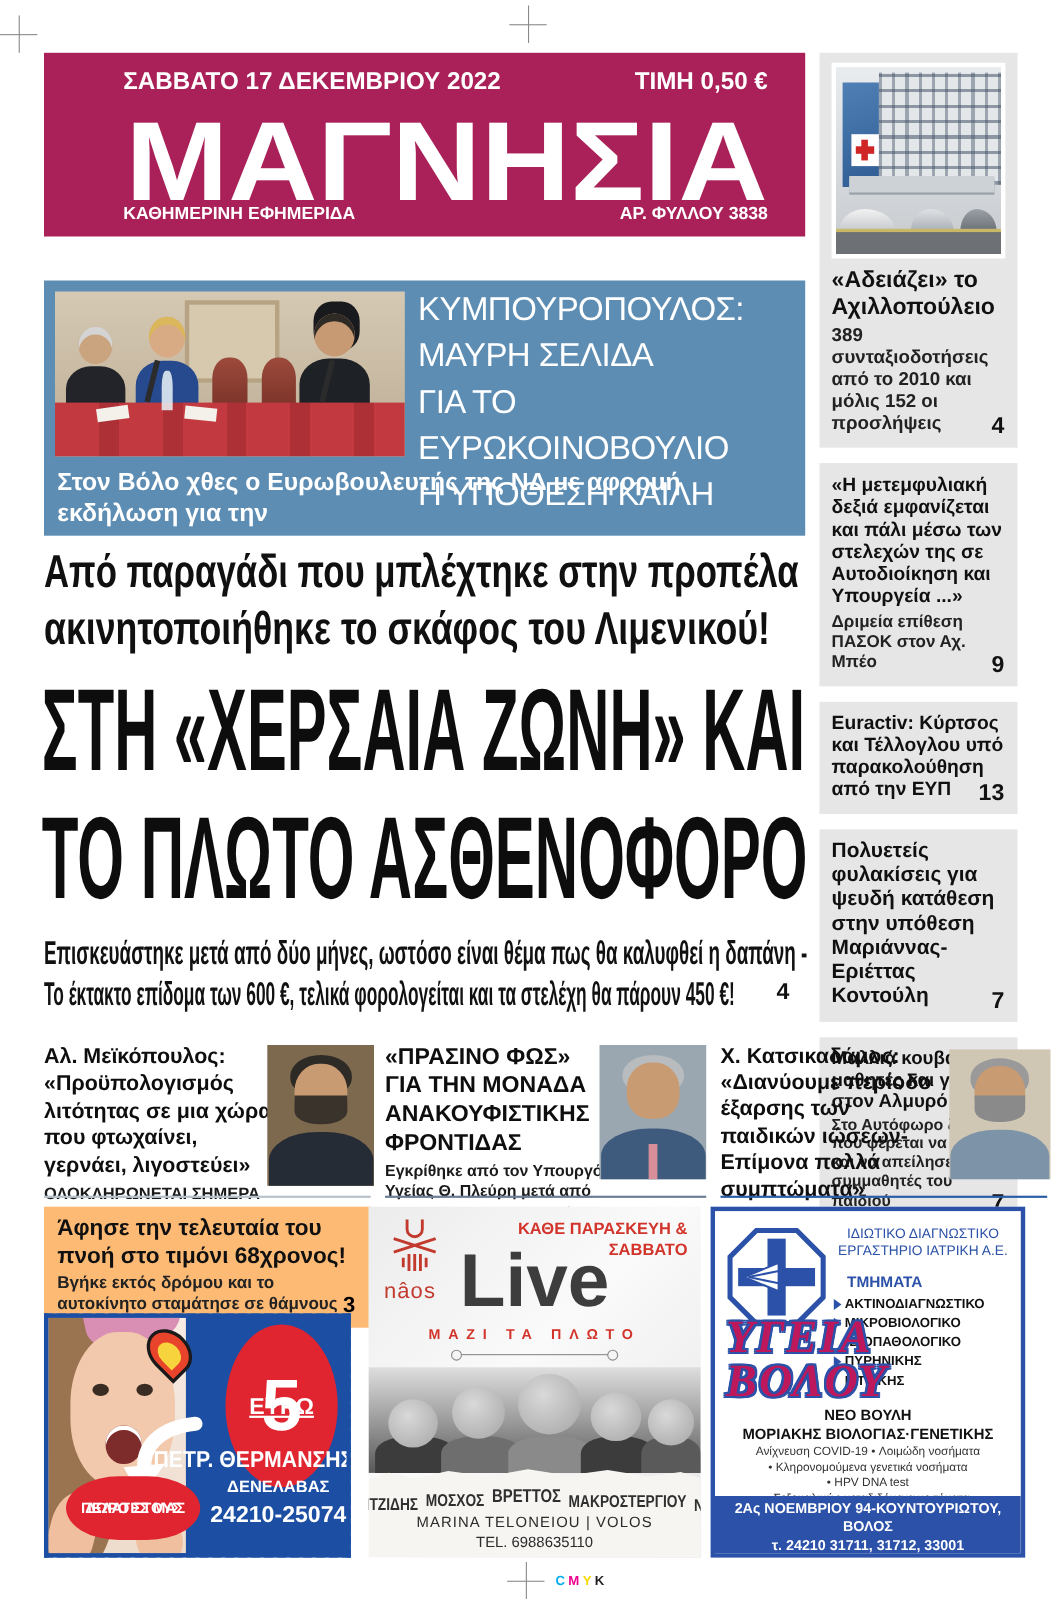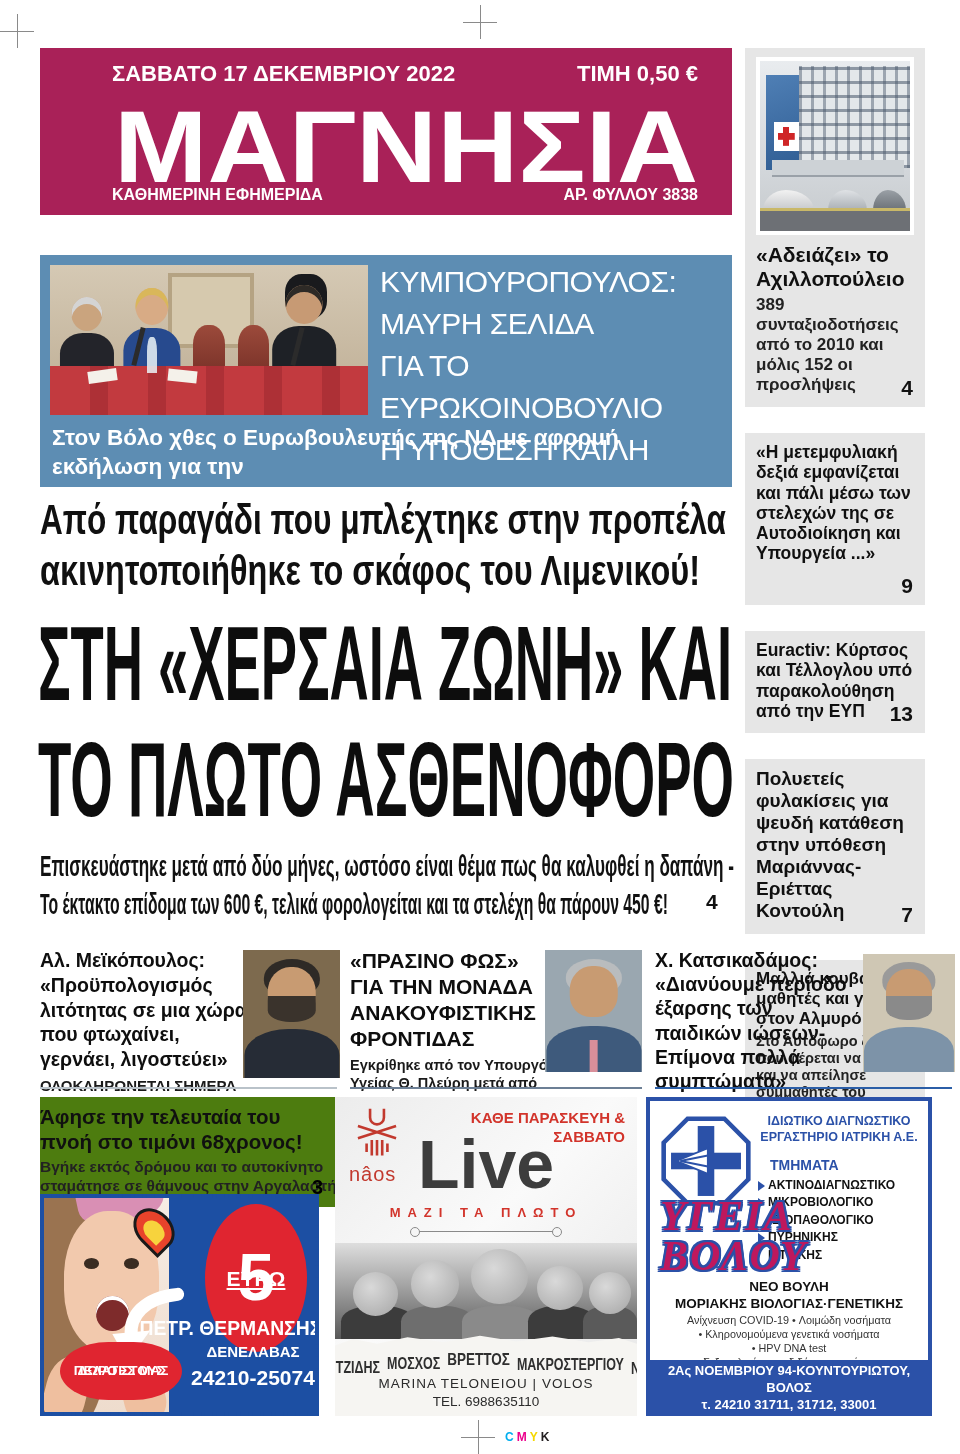--- a/index.html
+++ b/index.html
@@ -17,21 +17,21 @@
   svg text { font-family:"Liberation Sans", sans-serif; font-weight:bold; }
 
   
   .masthead { position:absolute; left:40px; top:48px; width:692px; height:167px; background:#A92158; color:#fff; }
   .mh-row { position:absolute; left:72px; right:34px; display:flex; justify-content:space-between; font-weight:bold; }
   .mh-top { top:13px; font-size:22px; }
   .mh-bottom { bottom:11px; font-size:16px; }
   .mh-title-svg { position:absolute; left:74px; top:40px; }
 
   
-  .sidebar { position:absolute; left:745px; top:48px; width:180px; display:flex; flex-direction:column; gap:26px; }
+  .sidebar { position:absolute; left:745px; top:48px; width:180px; display:flex; flex-direction:column; gap:14px; }
   .side-item { background:#E6E6E6; position:relative; padding:9px 10px 12px 11px; }
   .side-item .s-title { font-weight:bold; color:#101010; line-height:1.16; }
   .side-item .s-sub { font-weight:bold; color:#222; line-height:1.18; margin-top:3px; }
   .side-item .s-page { position:absolute; right:12px; bottom:7px; font-weight:bold; font-size:21px; color:#111; }
   .si-a { min-height:288px; } .si-a .s-title{font-size:21px; margin-top:8px;} .si-a .s-sub{font-size:17px;}
   .si-b { min-height:172px; } .si-b .s-title{font-size:17.5px;} .si-b .s-sub{font-size:15.5px; margin-top:5px;}
   .si-c { min-height:100px; } .si-c .s-title{font-size:17.5px;}
   .si-d { min-height:132px; } .si-d .s-title{font-size:19px;}
   .si-e { min-height:138px; } .si-e .s-title{font-size:17px;} .si-e .s-sub{font-size:14.5px; margin-top:4px;}
 
@@ -113,21 +113,21 @@
   .po-hair { left:50%; top:7%; width:58%; height:30%; transform:translateX(-50%); background:var(--hair,#3a3330); border-radius:50% 50% 44% 44%; }
   .po-head { left:50%; top:13%; width:50%; height:42%; transform:translateX(-50%); background:var(--skin,#c89b72); border-radius:46% 46% 42% 42%; }
   .po-beard { left:50%; top:36%; width:50%; height:20%; transform:translateX(-50%); background:var(--beard,transparent); border-radius:0 0 46% 46%; }
   .po-torso { left:50%; bottom:-6%; width:98%; height:44%; transform:translateX(-50%); background:var(--suit,#2c3442); border-radius:46% 46% 0 0; }
   .po-tie { left:50%; bottom:0; width:9%; height:26%; transform:translateX(-50%); background:var(--tie,transparent); }
   .ph1 { left:203px; top:2px; width:97px; height:128px; --pbg:#7d6a4e; --hair:#2e2a26; --beard:#3a332c; --suit:#262c36; }
   .ph2 { left:195px; top:2px; width:97px; height:122px; --pbg:#9aa7b0; --hair:#b9bcbe; --suit:#3e5a7c; --tie:#d98f9a; }
   .ph3 { left:208px; top:6px; width:92px; height:118px; --pbg:#cfc7b4; --hair:#9a9a9a; --beard:#8a8a8a; --suit:#7d93a8; }
 
   
-  .brief { position:absolute; left:40px; top:1097px; width:297px; height:110px; background:#4d7c0f; padding:8px 0; }
+  .brief { position:absolute; left:40px; top:1097px; width:297px; height:110px; background:#fdba74; padding:8px 12px; }
   .brief .b-title { font-size:20.5px; font-weight:bold; color:#101010; line-height:1.2; }
   .brief .b-sub { font-size:15.5px; font-weight:bold; color:#222; line-height:1.22; margin-top:4px; }
   .brief .b-page { position:absolute; right:14px; bottom:8px; font-size:20px; font-weight:bold; }
 
   
   .adp { position:absolute; left:40px; top:1194px; width:279px; height:222px; border:4px dashed #1C4FA3; background:#1C4FA3; overflow:hidden; }
   .adp span { position:absolute; }
   .ap-photo { left:0; top:0; bottom:0; width:46%; background:linear-gradient(#f6ece4,#eedccd); overflow:hidden; }
   .ap-photo i { position:absolute; display:block; }
   .w-hair { left:-18%; top:-8%; width:70%; height:116%; background:#9a7350; border-radius:40%; }
@@ -178,21 +178,21 @@
   .an-names span { font-weight:bold; color:#2f2f2f; font-size:12.5px; transform:scaleY(1.25); position:relative; }
   .an-names span:nth-child(1){top:5px;} .an-names span:nth-child(2){top:1px;}
   .an-names span:nth-child(3){top:-3px; font-size:13.5px;} .an-names span:nth-child(4){top:2px;}
   .an-names span:nth-child(5){top:6px;}
   .an-venue { left:0; right:0; bottom:25px; text-align:center; color:#2b2b2b; font-size:13.5px; letter-spacing:1px; position:absolute; }
   .an-tel { left:0; right:0; bottom:7px; text-align:center; color:#2b2b2b; font-size:13.5px; position:absolute; }
 
   
   .ady { position:absolute; left:646px; top:1097px; width:286px; height:319px; border:4px solid #2B51A8; background:#fff; overflow:hidden; }
   .ady > div, .ady > svg { position:absolute; }
-  .ay-org { left:104px; top:12px; width:170px; text-align:center; color:#2B51A8; font-weight:bold; font-size:12.5px; line-height:1.3; }
+  .ay-org { left:104px; top:12px; width:170px; text-align:center; color:#2B51A8; font-weight:normal; font-size:12.5px; line-height:1.3; }
   .ay-sections-label { left:120px; top:56px; color:#2B51A8; font-weight:bold; font-size:14px; }
   .ay-list { left:108px; top:76px; width:172px; font-weight:bold; font-size:12px; color:#111; line-height:1.45; }
   .ay-list .row { display:flex; align-items:center; }
   .arrow-icon { width:0; height:0; border-top:5px solid transparent; border-bottom:5px solid transparent; border-left:7px solid #2B51A8; margin-right:3px; flex:0 0 auto; }
   .no-arrow { width:10px; flex:0 0 auto; }
   .ay-brand { left:10px; top:96px; font-family:"Liberation Serif", serif; font-style:italic; font-weight:bold;
               font-size:42px; line-height:0.95; color:#be185d; letter-spacing:2px;
               text-shadow:-2px -2px 0 #2B51A8, 2px -2px 0 #2B51A8, -2px 2px 0 #2B51A8, 2px 2px 0 #2B51A8,
                           -2px 0 0 #2B51A8, 2px 0 0 #2B51A8, 0 -2px 0 #2B51A8, 0 2px 0 #2B51A8; }
   .ay-new { left:0; right:0; top:178px; text-align:center; font-weight:bold; font-size:13.5px; color:#111; line-height:1.25; }
@@ -238,20 +238,21 @@
           <span class="car c2"></span>
           <span class="car c3"></span>
         <span class="h-road"></span>
       </div>
       <div class="s-title">«Αδειάζει» το Αχιλλοπούλειο</div>
       <div class="s-sub">389 συνταξιοδοτήσεις από το 2010 και μόλις 152 οι προσλήψεις</div>
       <div class="s-page">4</div>
     </div>
     <div class="side-item si-b">
       <div class="s-title">«Η μετεμφυλιακή δεξιά εμφανίζεται  και πάλι μέσω των στελεχών της σε Αυτοδιοίκηση και Υπουργεία ...»</div>
+      <div class="s-sub">Δριμεία επίθεση ΠΑΣΟΚ στον Αχ. Μπέο</div>
       <div class="s-page">9</div>
     </div>
     <div class="side-item si-c">
       <div class="s-title">Euractiv: Κύρτσος και Τέλλογλου υπό παρακολούθηση από την ΕΥΠ</div>
       <div class="s-page">13</div>
     </div>
     <div class="side-item si-d">
       <div class="s-title">Πολυετείς φυλακίσεις για ψευδή κατάθεση στην υπόθεση Μαριάννας- Εριέττας Κοντούλη</div>
       <div class="s-page">7</div>
     </div>

